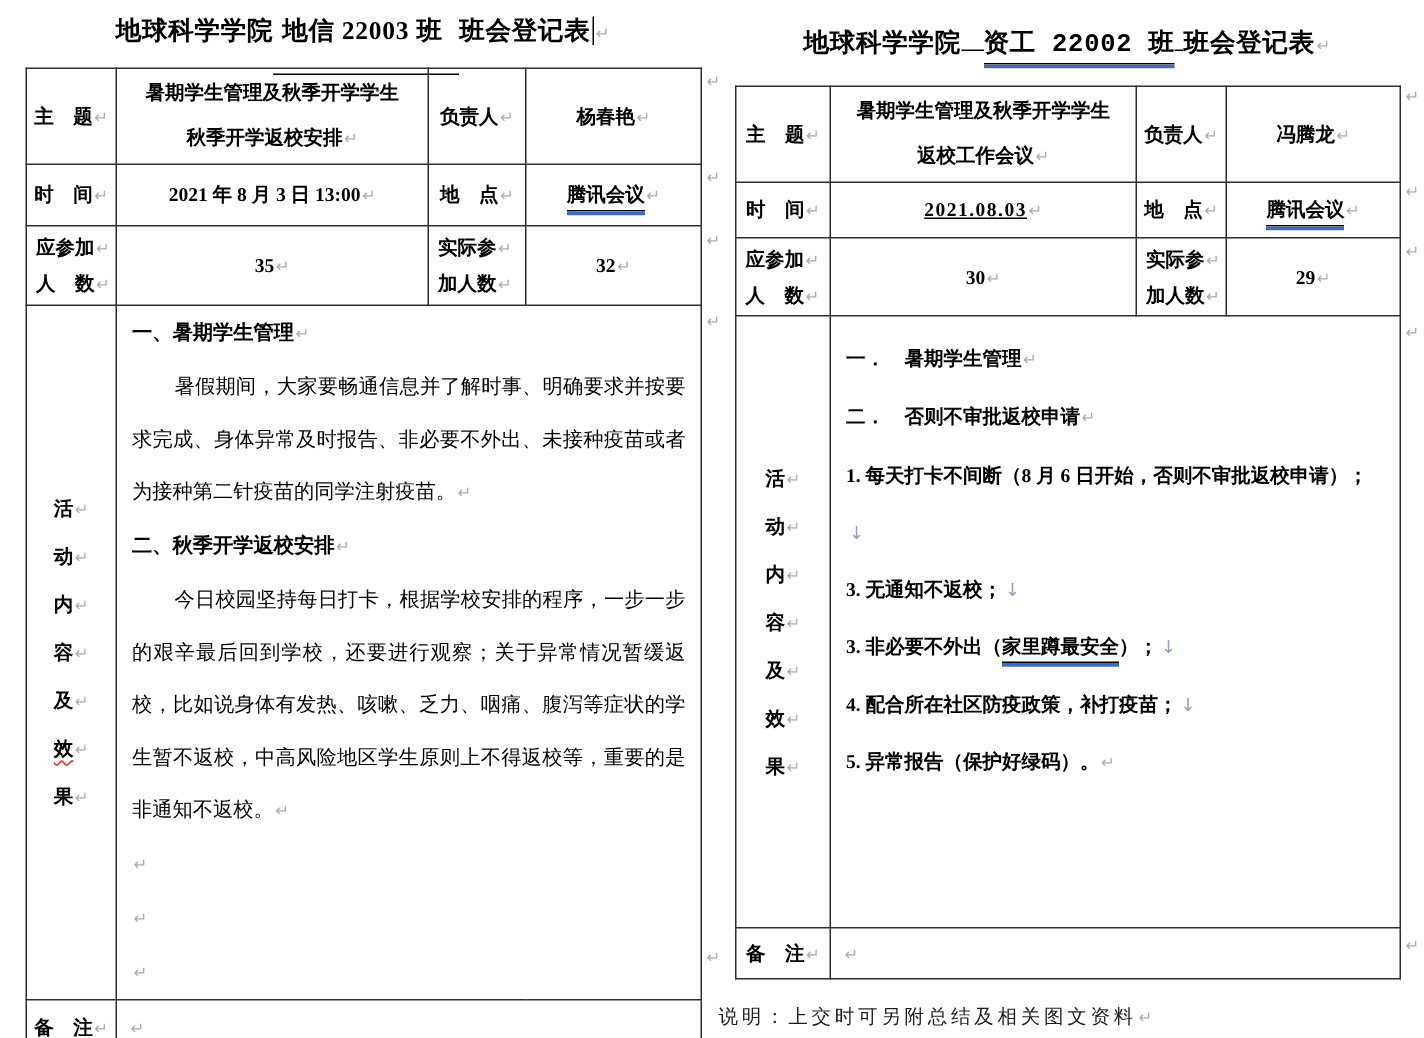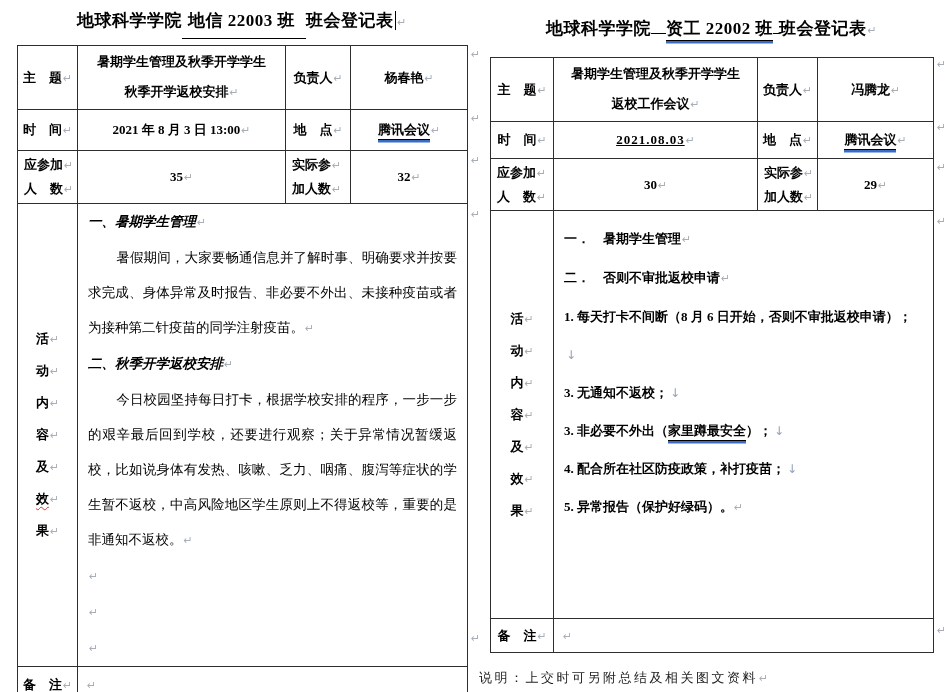--- a/index.html
+++ b/index.html
@@ -12,22 +12,22 @@
   #page-left{left:17px;top:6px;width:450px;}
   #page-right{left:490px;top:14px;width:443px;}
 
   .doc-title{
     text-align:center;font-weight:bold;font-size:17px;
     letter-spacing:.5px;white-space:nowrap;height:39px;line-height:30px;
   }
   #page-right .doc-title{height:43px;}
 
   
-  .ul-plain{border-bottom:1.4px solid #000;padding-bottom:8px;}
-  .ul-ins{border-bottom:1px solid #000;box-shadow:0 2.5px 0 #3a6cc6;padding-bottom:2px;}
+  .ul-plain{border-bottom:1.4px solid #000;padding-bottom:19px;}
+  .ul-ins{border-bottom:1px solid #000;box-shadow:0 2.5px 0 #3a6cc6;padding-bottom:2px;font-family:Liberation Mono, monospace;}
   .sp-s{display:inline-block;width:6px;}
   .sp-m{display:inline-block;width:11px;}
   .sp-l{display:inline-block;width:15px;}
 
   .cursor{display:inline-block;width:1.6px;height:19px;background:#000;vertical-align:-4px;margin-left:1px;}
 
   table{border-collapse:collapse;table-layout:fixed;width:100%;}
   td{
     border:1.5px solid #2e2e2e;padding:0;vertical-align:middle;
     text-align:center;font-size:13px;font-weight:bold;overflow:hidden;
@@ -52,21 +52,21 @@
   .vstack{display:flex;flex-direction:column;justify-content:center;align-items:center;height:100%;}
   .vstack div{line-height:31px;}
   .squiggle{
     text-decoration:underline;text-decoration-style:wavy;
     text-decoration-color:#e03131;text-decoration-thickness:1px;text-underline-offset:3px;
   }
 
   
   .content-cell{vertical-align:middle;text-align:left;padding:0 10px;font-weight:normal;}
   #page-left .content-cell{font-size:13.5px;}
-  #page-left .content-cell .ln{line-height:35px;font-style:italic;}
+  #page-left .content-cell .ln{line-height:35px;}
   #page-left .content-cell p{margin:0;text-indent:2.1em;text-align:justify;line-height:35px;font-weight:normal;}
   .h-bold{font-weight:bold;}
   #page-right .content-cell{vertical-align:top;padding-top:9px;}
   #page-right .content-cell .ln{line-height:38px;font-weight:bold;font-size:13px;}
 
   .notes-cell{text-align:left;padding-left:8px;}
 
   .footnote{
     position:absolute;left:479px;top:669px;font-size:13px;letter-spacing:2.5px;
     color:#1c1c1c;white-space:nowrap;

